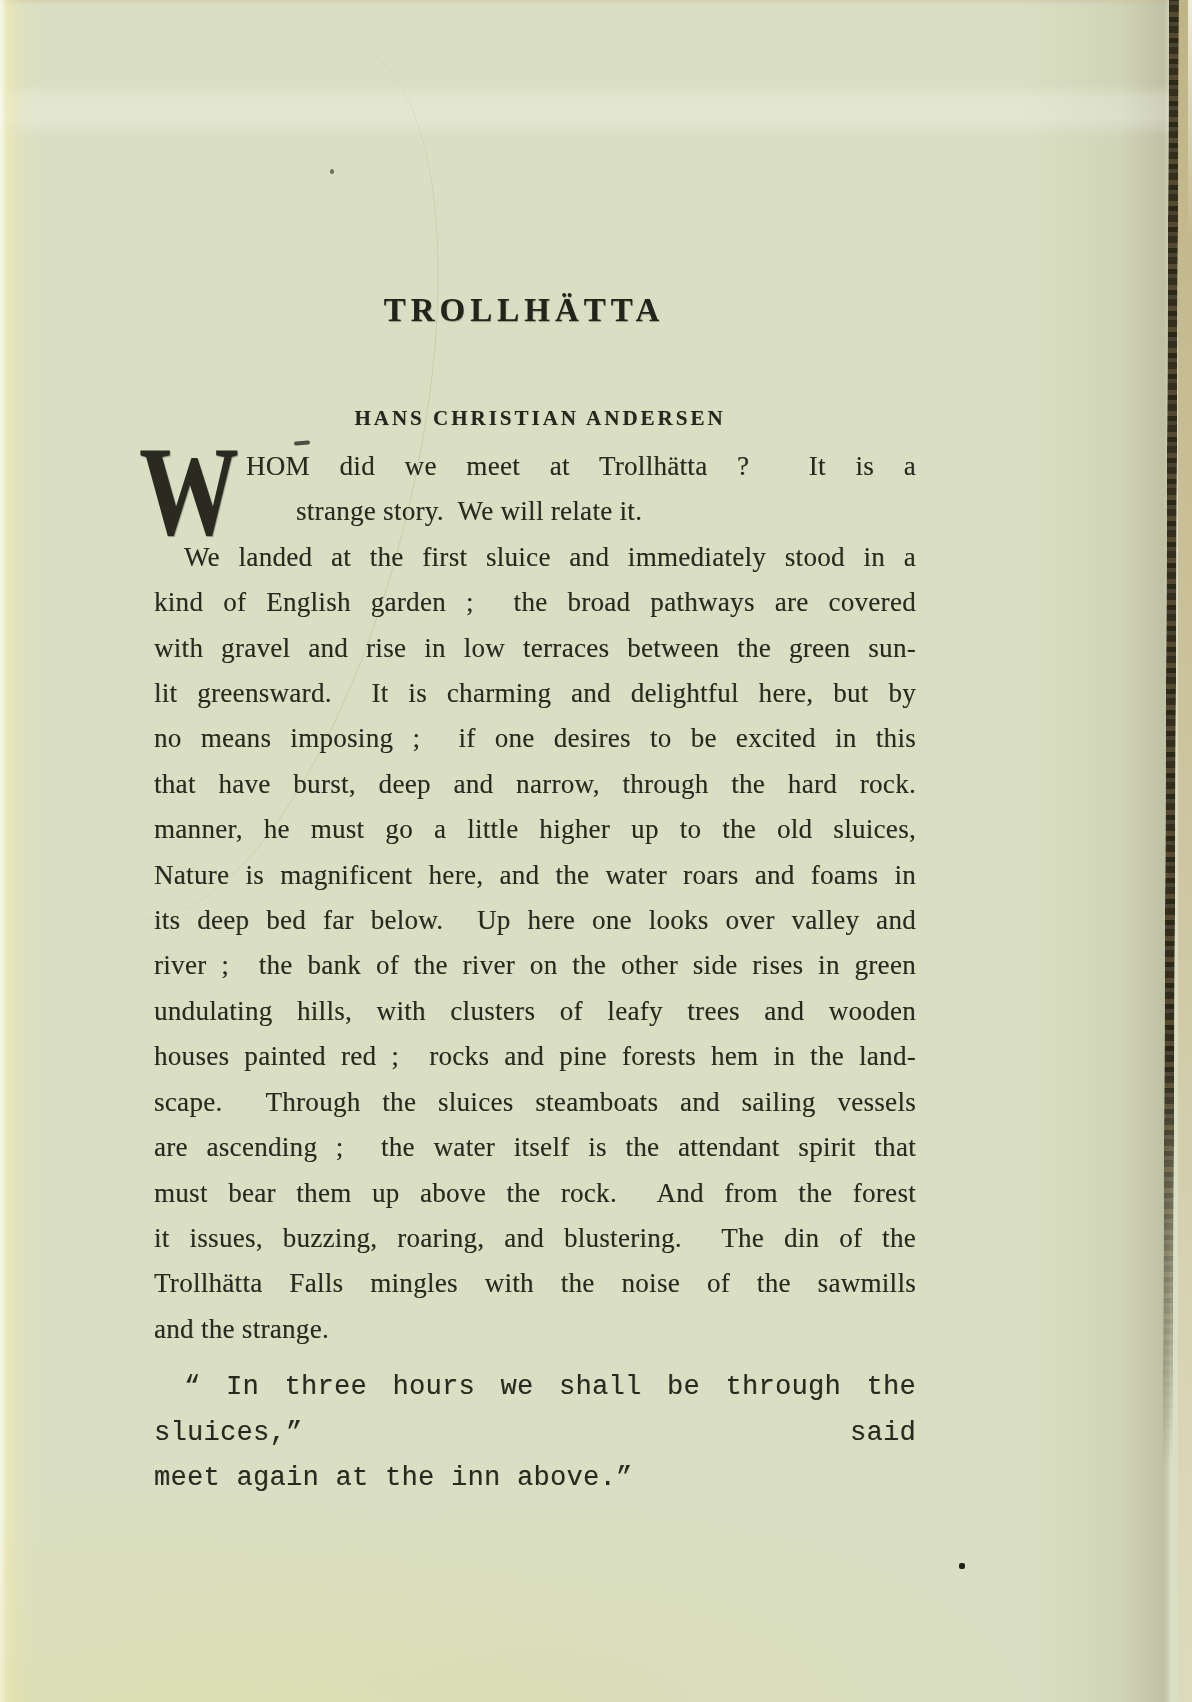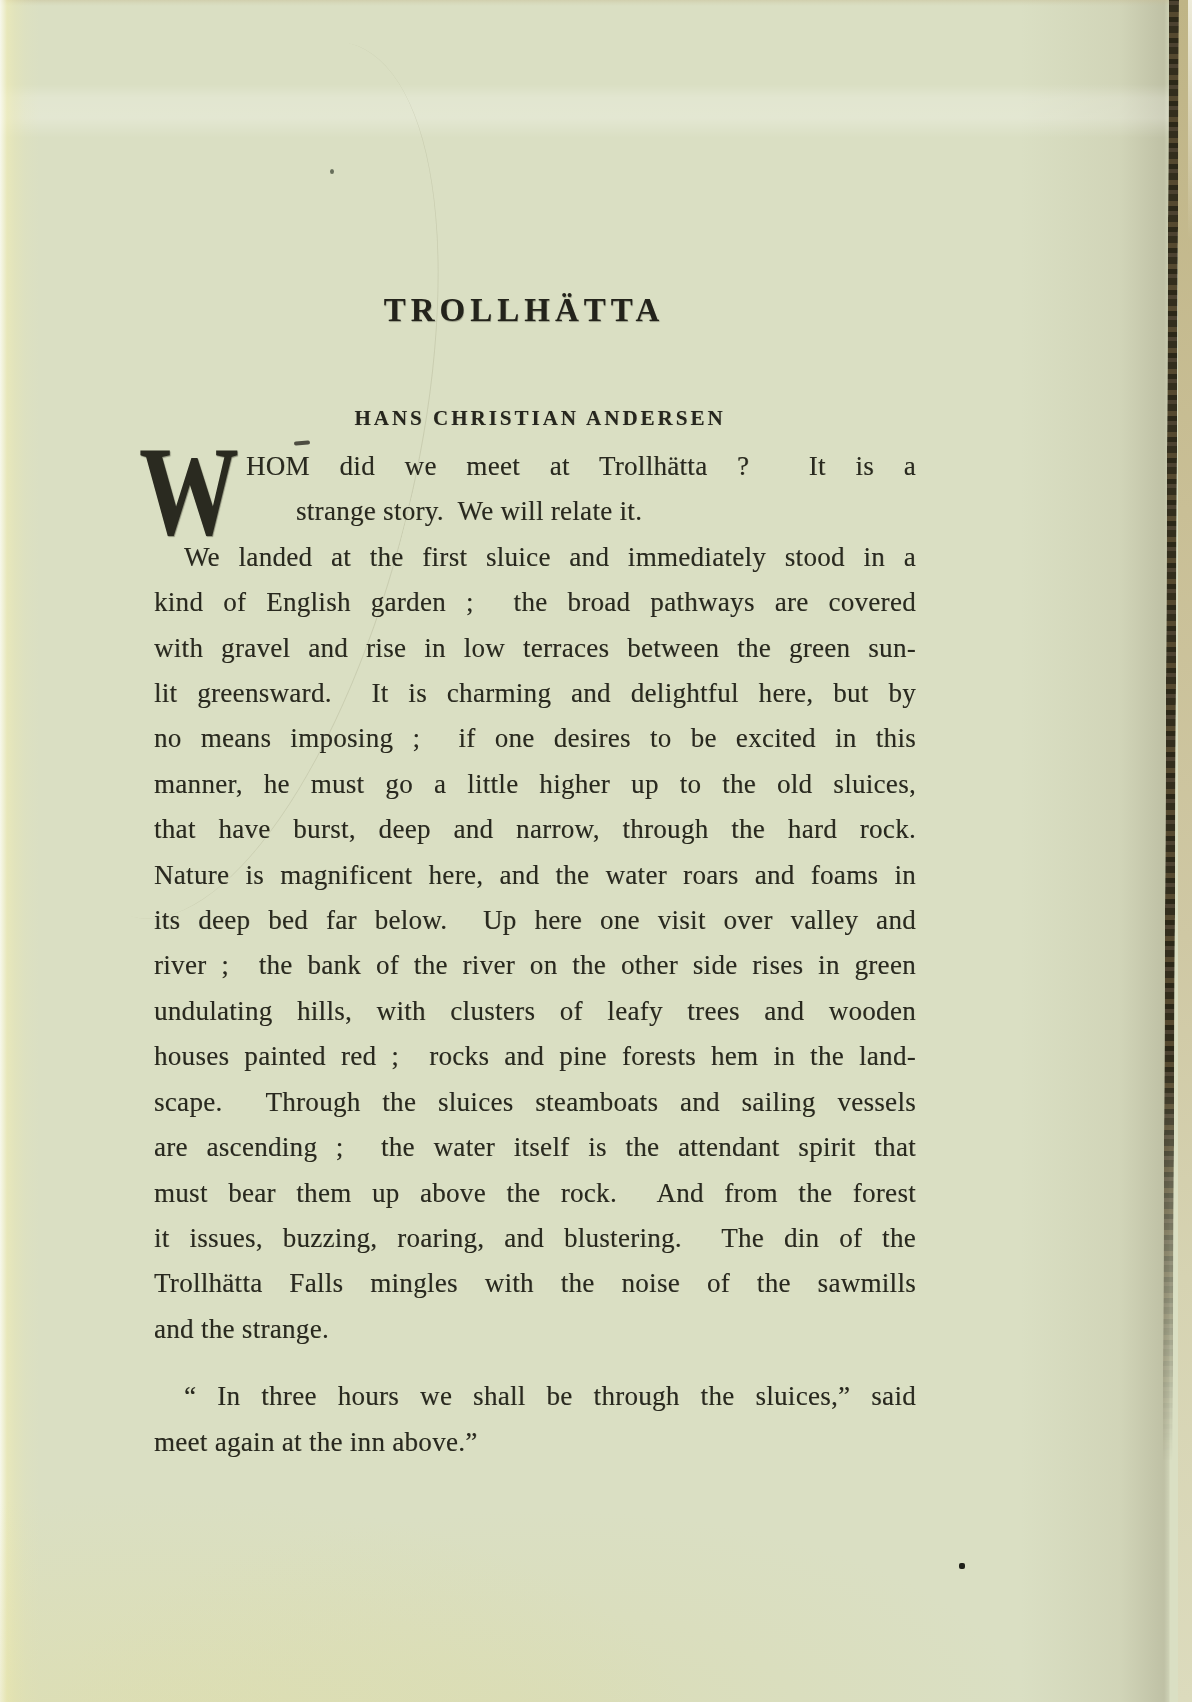--- a/index.html
+++ b/index.html
@@ -30,21 +30,21 @@
     text-shadow:0.5px 0.5px 0.8px rgba(35,35,25,.35);}
   .author{position:absolute;left:143px;width:762px;top:390px;margin:16px;
     font-size:21px;font-weight:bold;letter-spacing:3px;text-align:center;color:#26261e;
     text-shadow:0.4px 0.4px 0.7px rgba(35,35,25,.3);}
   .body-block{position:absolute;left:154px;top:444px;width:762px;color:#29291f;
     font-size:27px;letter-spacing:0.3px;
     text-shadow:0.4px 0.4px 0.6px rgba(30,30,18,.33);}
   .line{line-height:45.4px;white-space:pre-wrap;text-align:justify;text-align-last:justify;}
   .line.last{text-align-last:left;}
   .line.indent{text-indent:30px;}
-  .para3{margin-top:22px;}
+  .para3{margin-top:13px;font-family:Liberation Mono, monospace;}
   .dc-line1{padding-left:92px;}
   .dc-line2{padding-left:142px;text-align-last:left;}
   .dropcap{position:absolute;left:139px;top:446px;font-size:128px;font-weight:bold;
     line-height:90px;color:#2a2a20;display:inline-block;transform:scaleX(.78);
     transform-origin:left top;text-shadow:1px 1px 1px rgba(30,30,18,.4);}
   
   .macron{position:absolute;left:294px;top:441px;width:16px;height:4px;background:#34342a;
     border-radius:2px;transform:rotate(-4deg);opacity:.85;}
   .speck-a{position:absolute;left:330px;top:169px;width:4px;height:5px;background:#4a5140;
     border-radius:50%;opacity:.8;}
@@ -70,24 +70,24 @@
     <div class="para">
       <div class="line dc-line1">HOM did we meet at Trollhätta ?  It is a</div>
       <div class="line dc-line2">strange story.  We will relate it.</div>
     </div>
     <div class="para">
         <div class="line indent">We landed at the first sluice and immediately stood in a</div>
         <div class="line">kind of English garden ;  the broad pathways are covered</div>
         <div class="line">with gravel and rise in low terraces between the green sun-</div>
         <div class="line">lit greensward.  It is charming and delightful here, but by</div>
         <div class="line">no means imposing ;  if one desires to be excited in this</div>
+        <div class="line">that have burst, deep and narrow, through the hard rock.</div>
         <div class="line">manner, he must go a little higher up to the old sluices,</div>
-        <div class="line">that have burst, deep and narrow, through the hard rock.</div>
         <div class="line">Nature is magnificent here, and the water roars and foams in</div>
-        <div class="line">its deep bed far below.  Up here one visit over valley and</div>
+        <div class="line">its deep bed far below.  Up here one looks over valley and</div>
         <div class="line">river ;  the bank of the river on the other side rises in green</div>
         <div class="line">undulating hills, with clusters of leafy trees and wooden</div>
         <div class="line">houses painted red ;  rocks and pine forests hem in the land-</div>
         <div class="line">scape.  Through the sluices steamboats and sailing vessels</div>
         <div class="line">are ascending ;  the water itself is the attendant spirit that</div>
         <div class="line">must bear them up above the rock.  And from the forest</div>
         <div class="line">it issues, buzzing, roaring, and blustering.  The din of the</div>
         <div class="line">Trollhätta Falls mingles with the noise of the sawmills</div>
         <div class="line last">and the strange.</div>
       </div>

